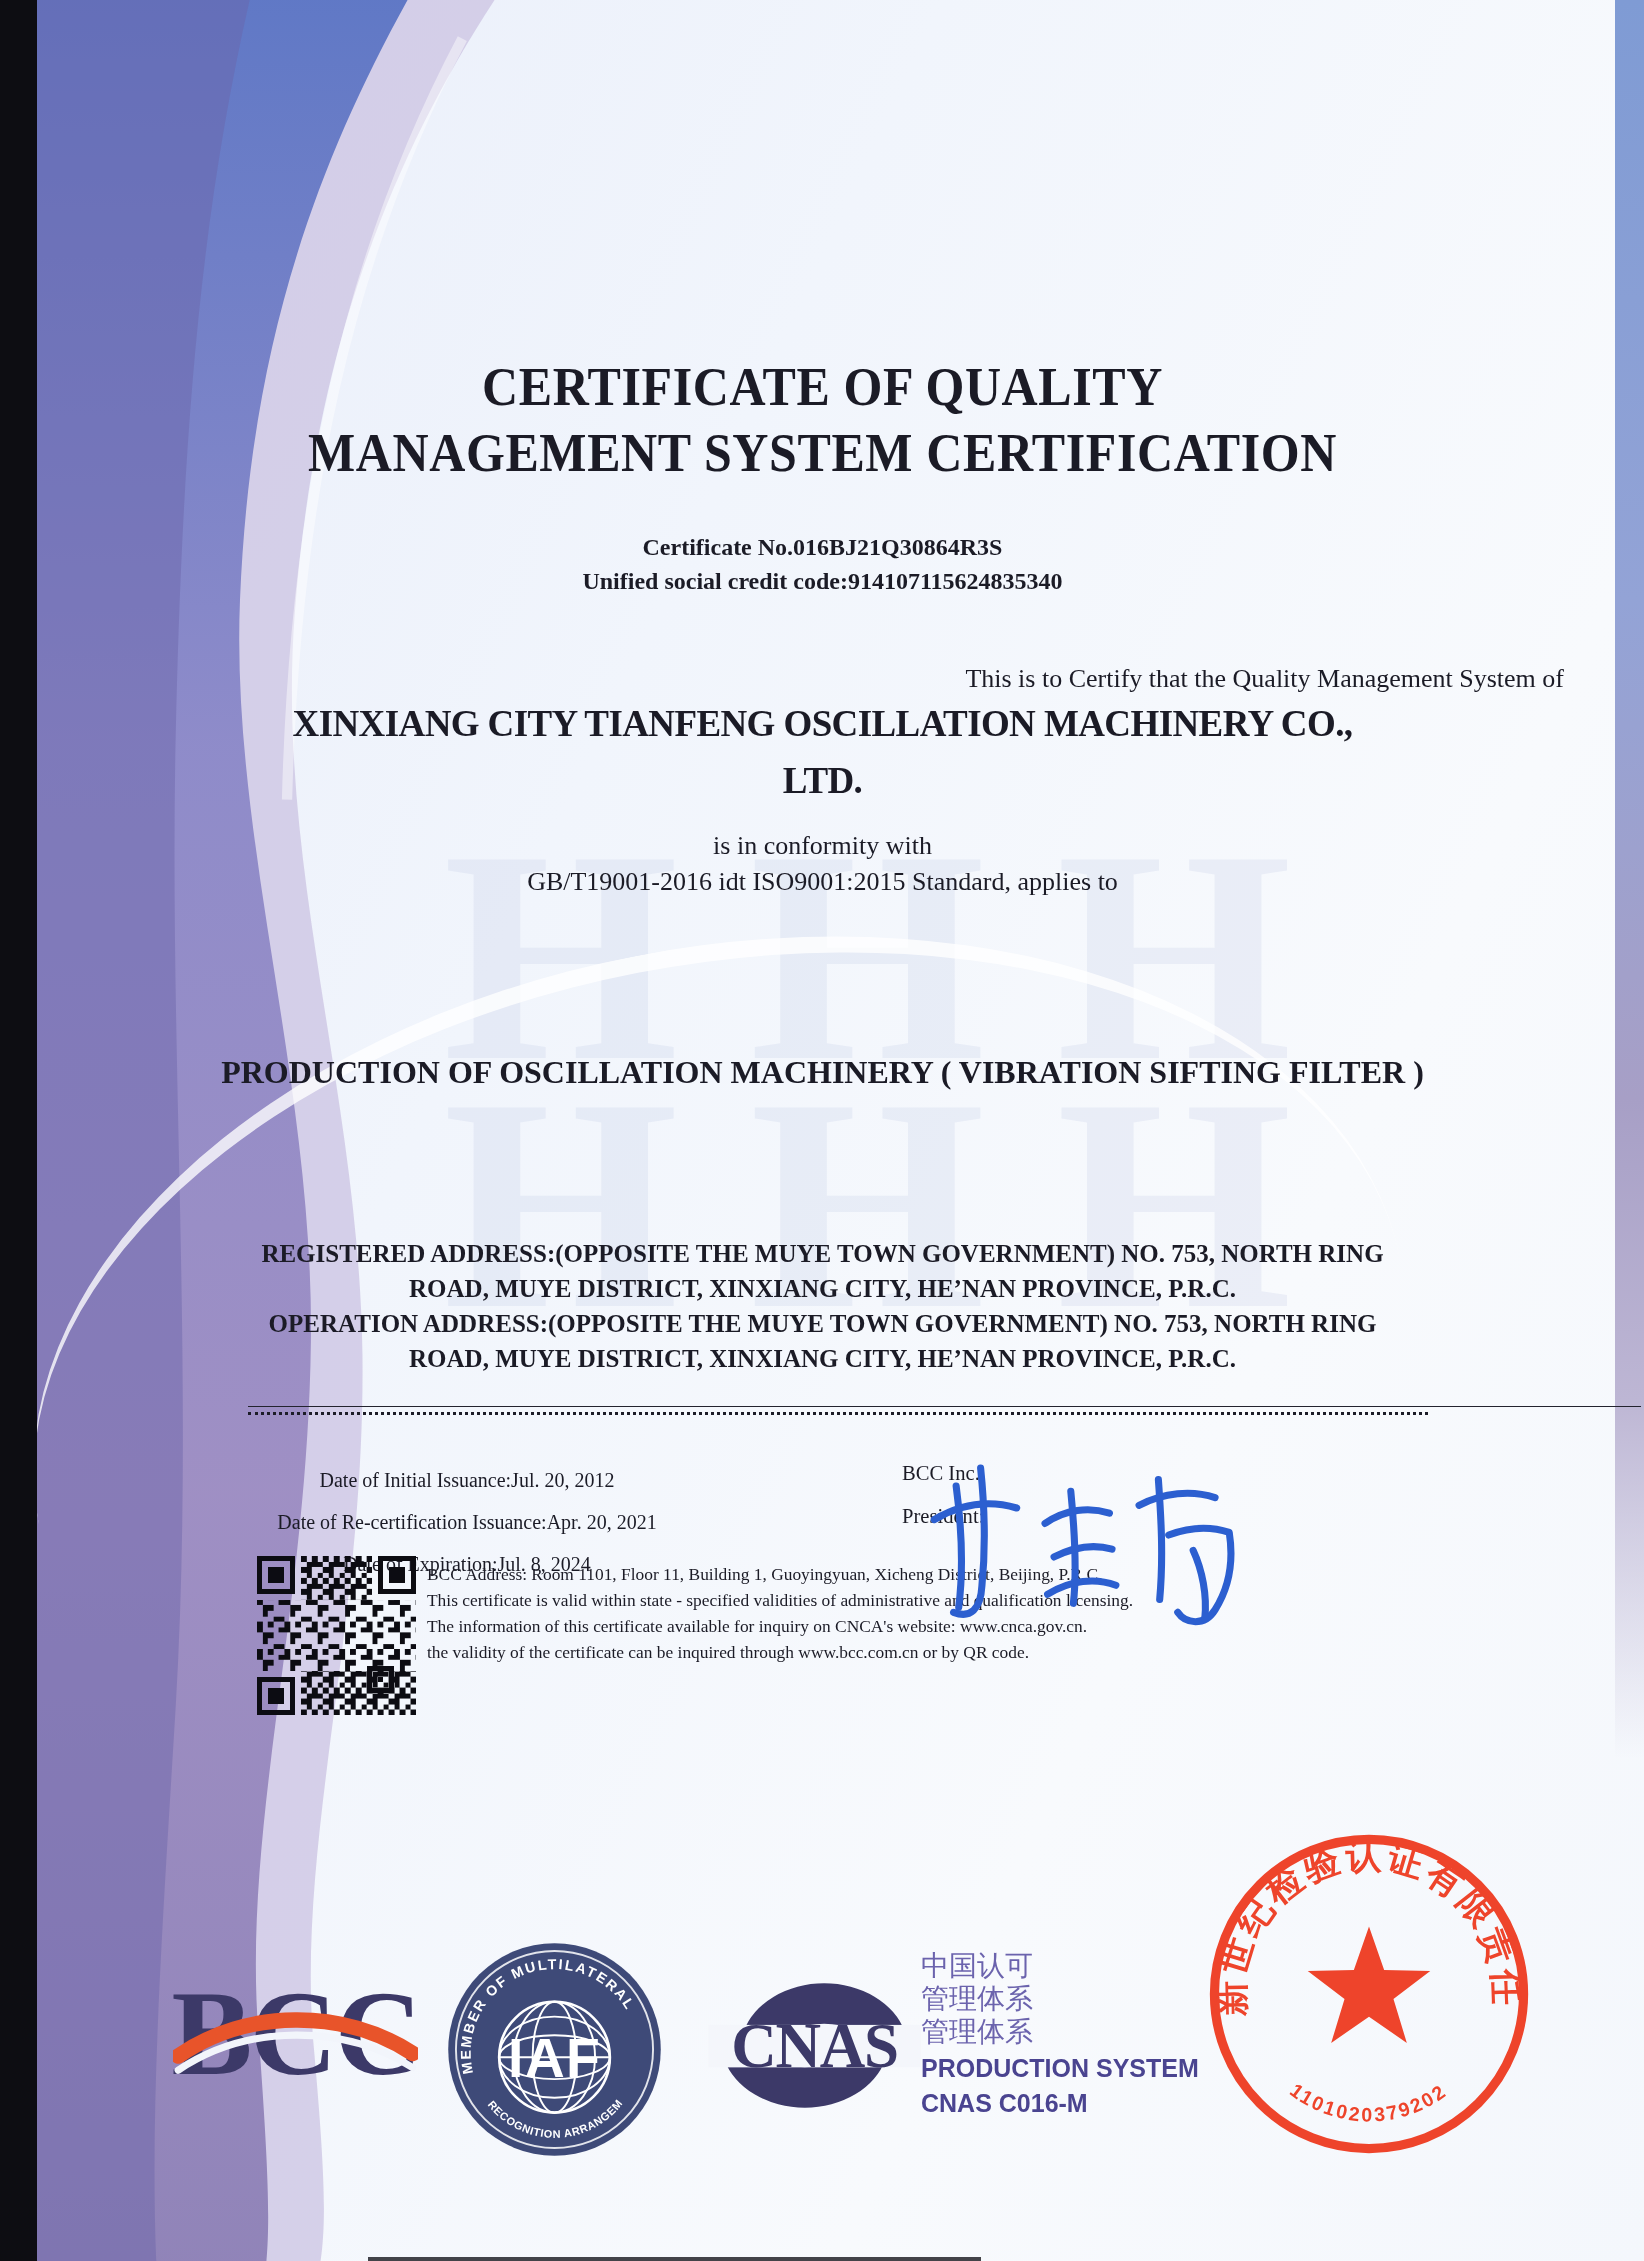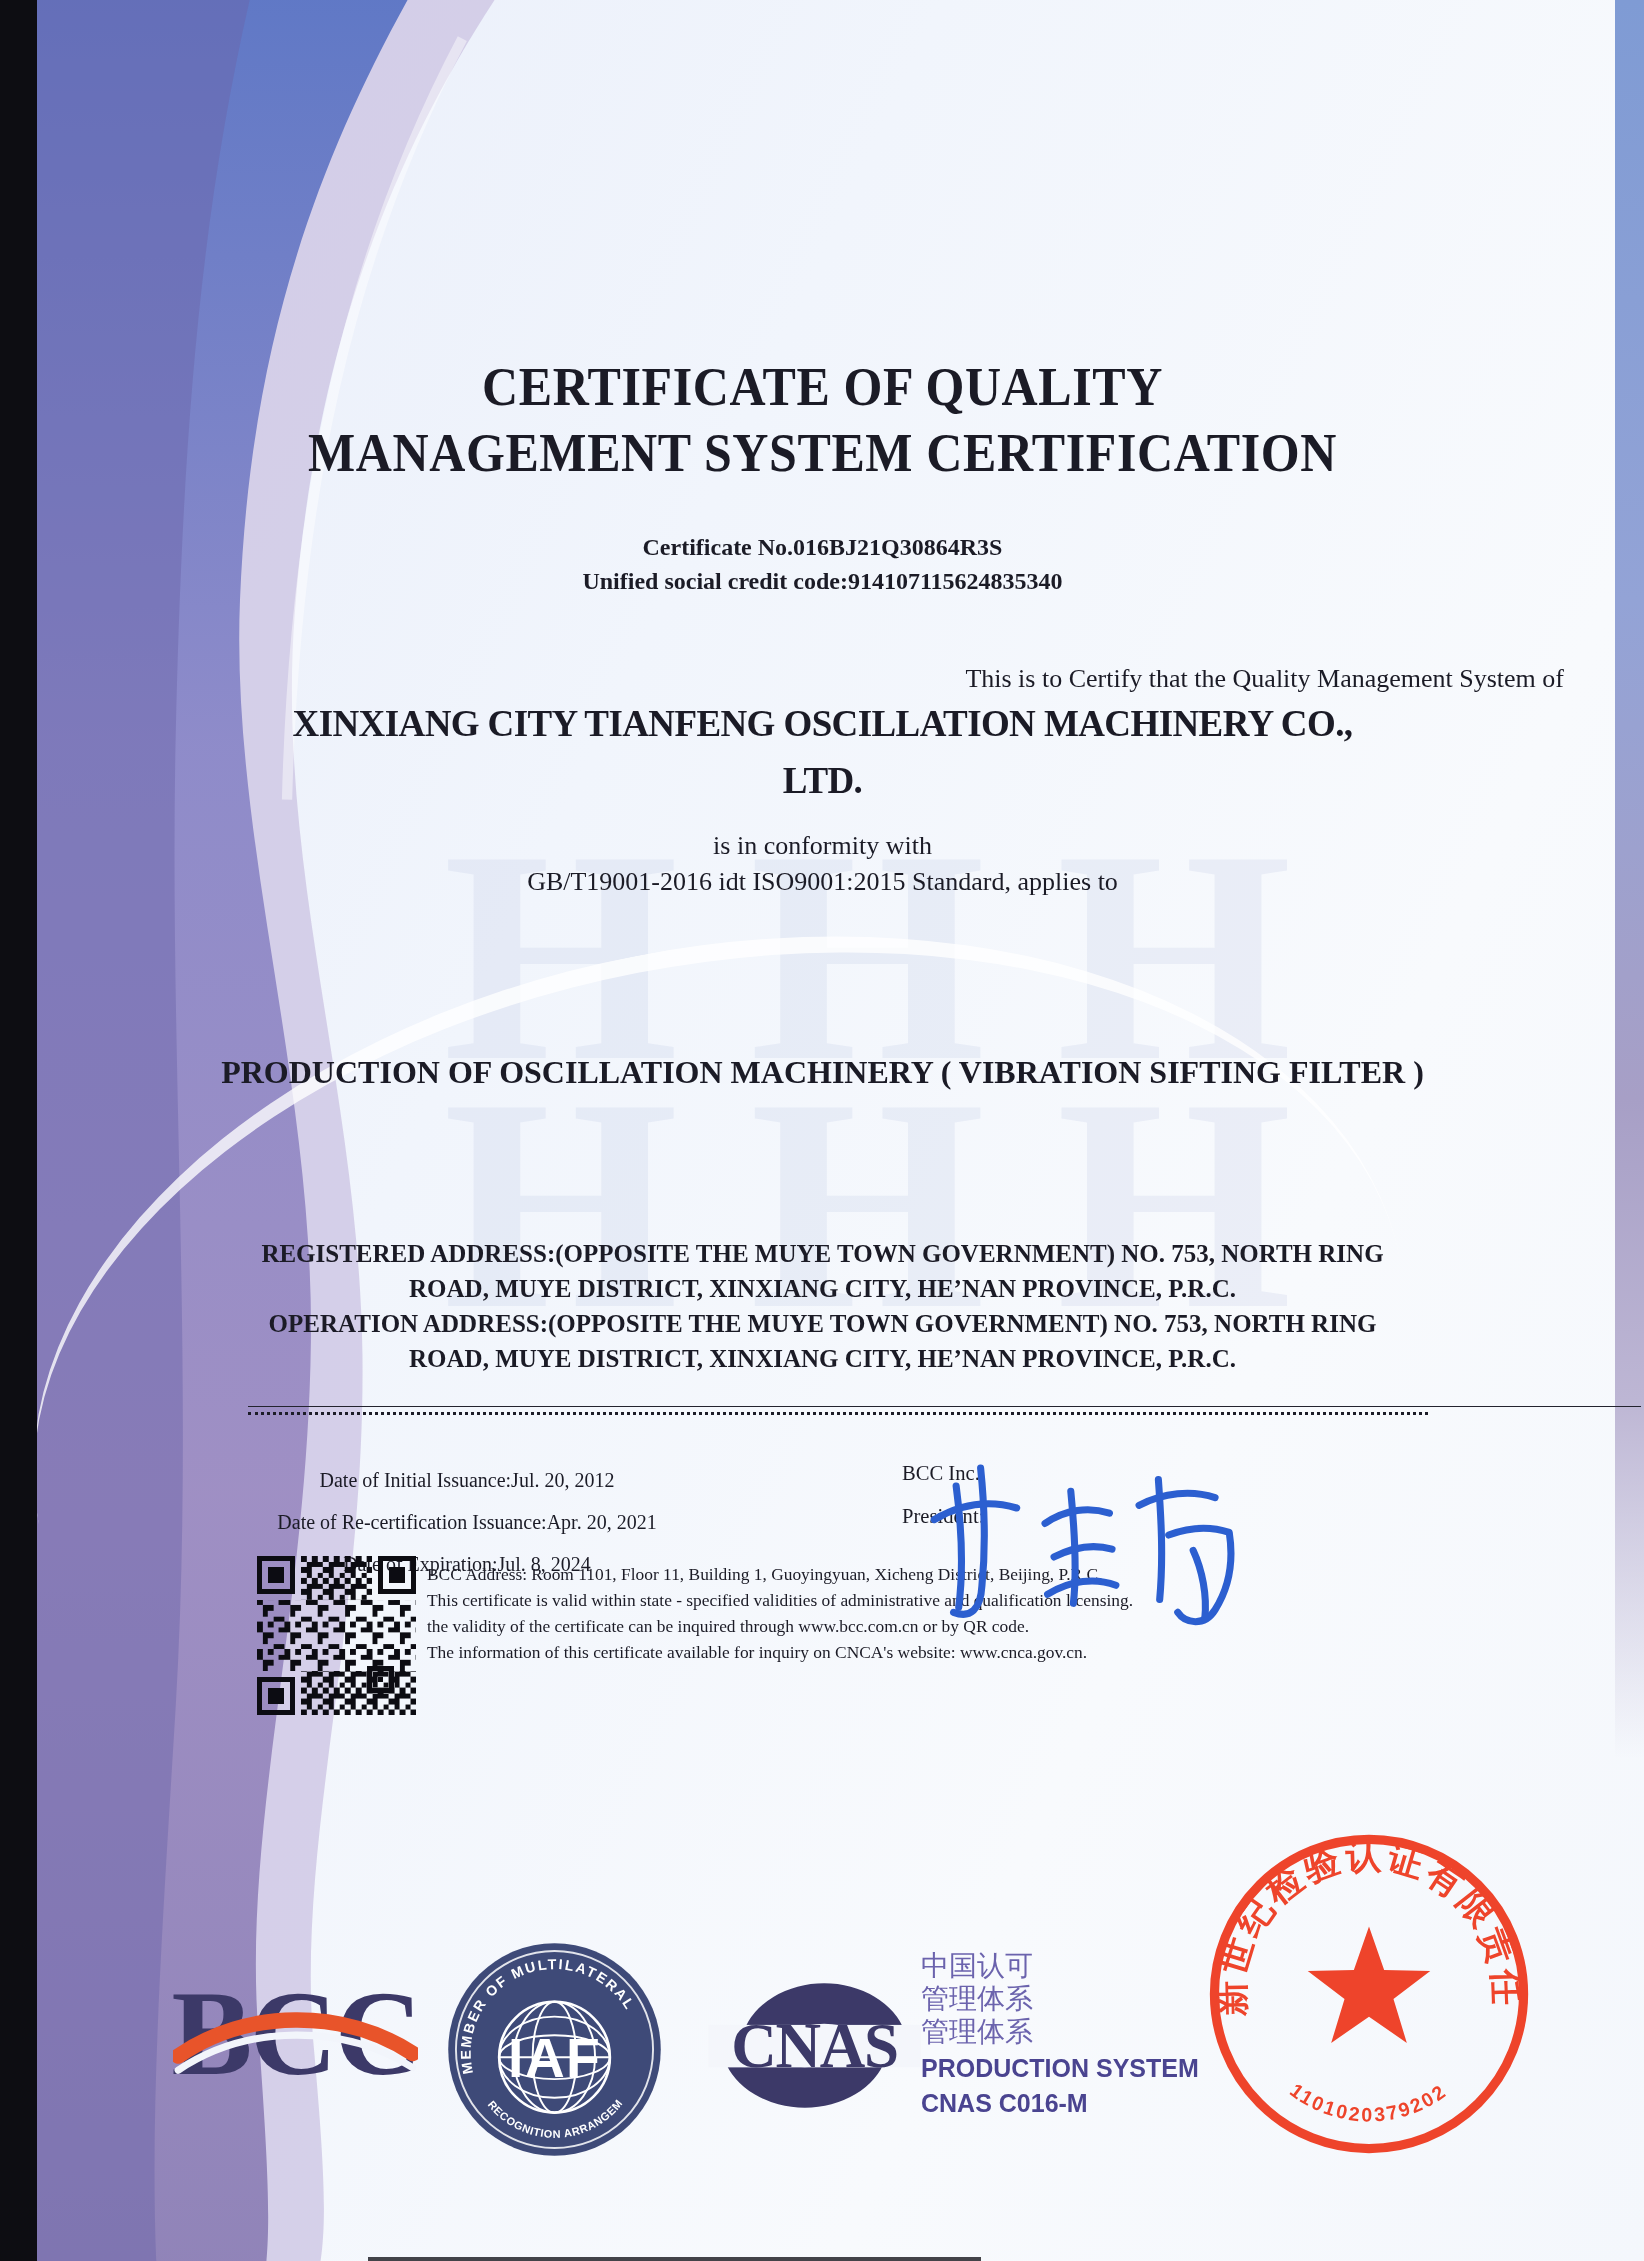--- a/index.html
+++ b/index.html
@@ -152,22 +152,22 @@
       <path d="M0 22h7v7H0zM1 23v5h5v-5z"></path>
         <rect x="2" y="24" width="3" height="3"></rect>
       <path d="M20 20h5v5h-5zM21 21v3h3v-3z"></path>
         <rect x="22" y="22" width="1" height="1"></rect>
     </g>
   </svg>
 
   <div class="fineprint">
     <div>BCC Address: Room 1101, Floor 11, Building 1, Guoyingyuan, Xicheng District, Beijing, P.R.C.</div>
     <div>This certificate is valid within state - specified validities of administrative and qualification licensing.</div>
+    <div>The information of this certificate available for inquiry on CNCA's website: www.cnca.gov.cn.</div>
     <div>the validity of the certificate can be inquired through www.bcc.com.cn or by QR code.</div>
-    <div>The information of this certificate available for inquiry on CNCA's website: www.cnca.gov.cn.</div>
   </div>
 
   <svg class="bcc-logo" viewBox="0 0 380 190" width="245" height="123">
     <text x="190" y="158" text-anchor="middle" font-family="Liberation Serif, serif" font-weight="bold" font-size="188" fill="#3c3968" letter-spacing="-4">BCC</text>
     <path d="M8 130 C115 56 265 56 372 126" stroke="#e8542a" stroke-width="24" fill="none" stroke-linecap="round"></path>
     <path d="M8 152 C115 80 265 80 372 148" stroke="#f2f5fb" stroke-width="11" fill="none" stroke-linecap="round"></path>
   </svg>
 
   <svg class="iaf-badge" viewBox="0 0 340 340" width="219" height="219">
     <defs>

